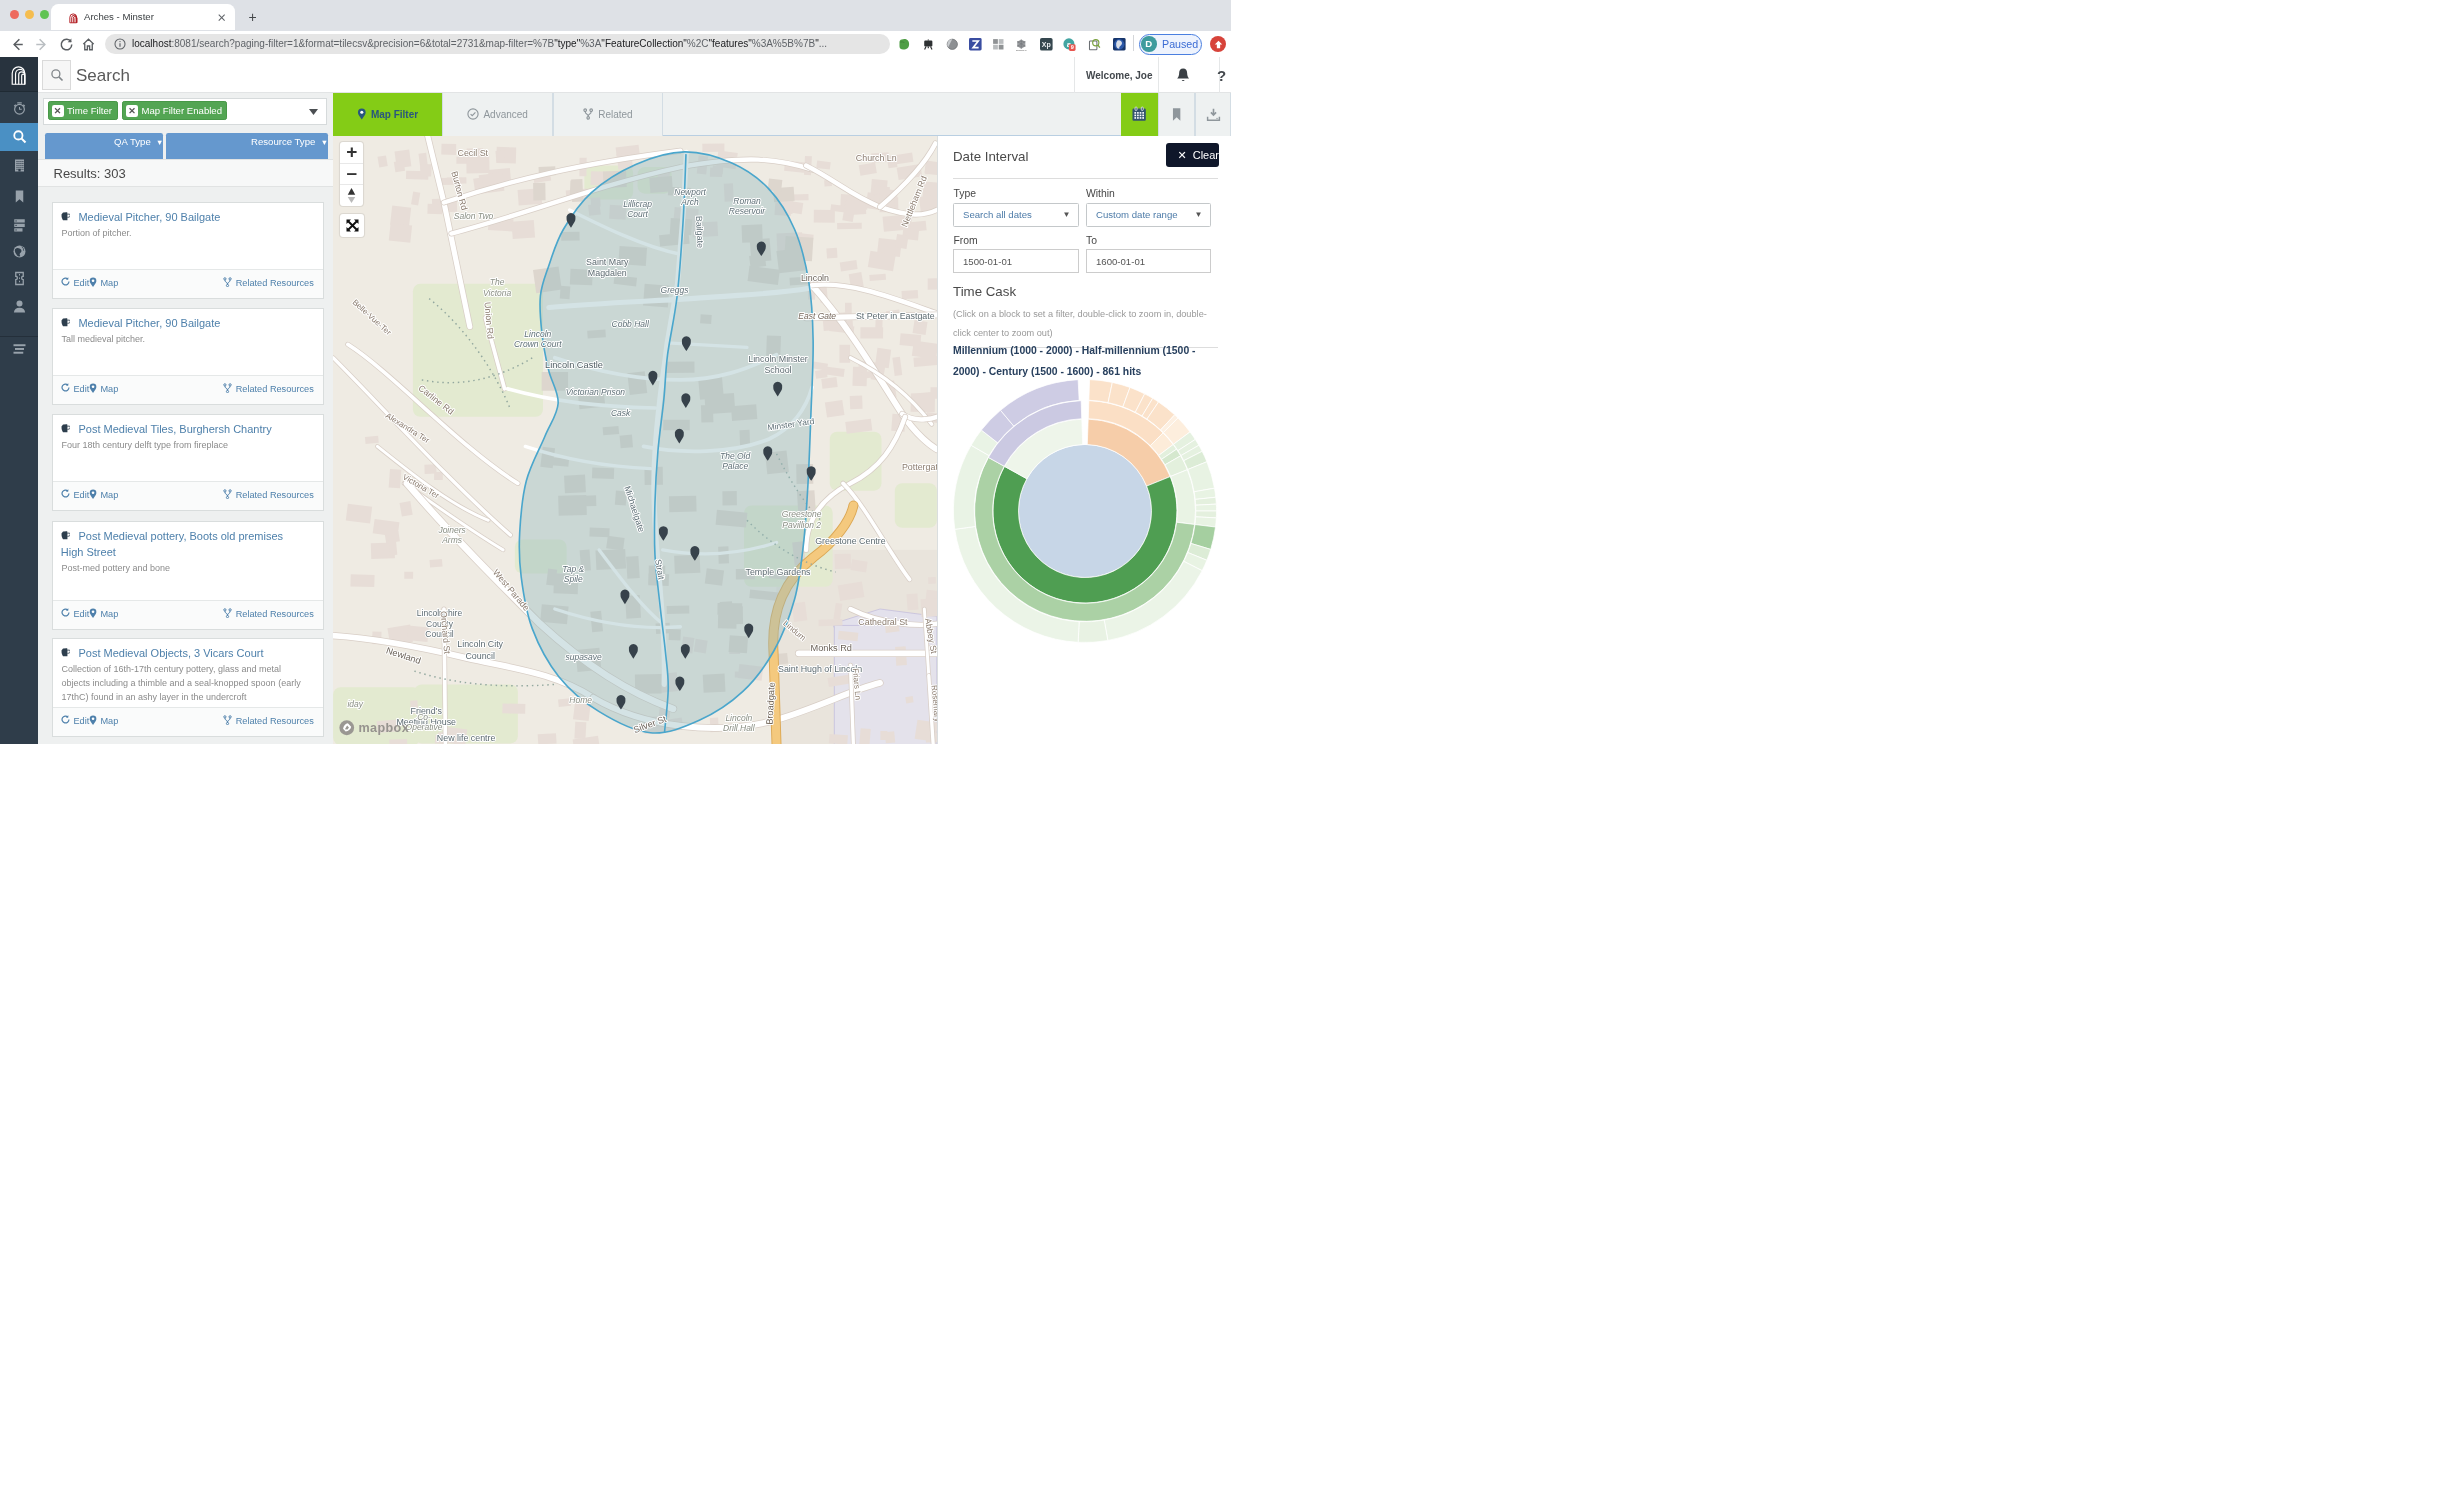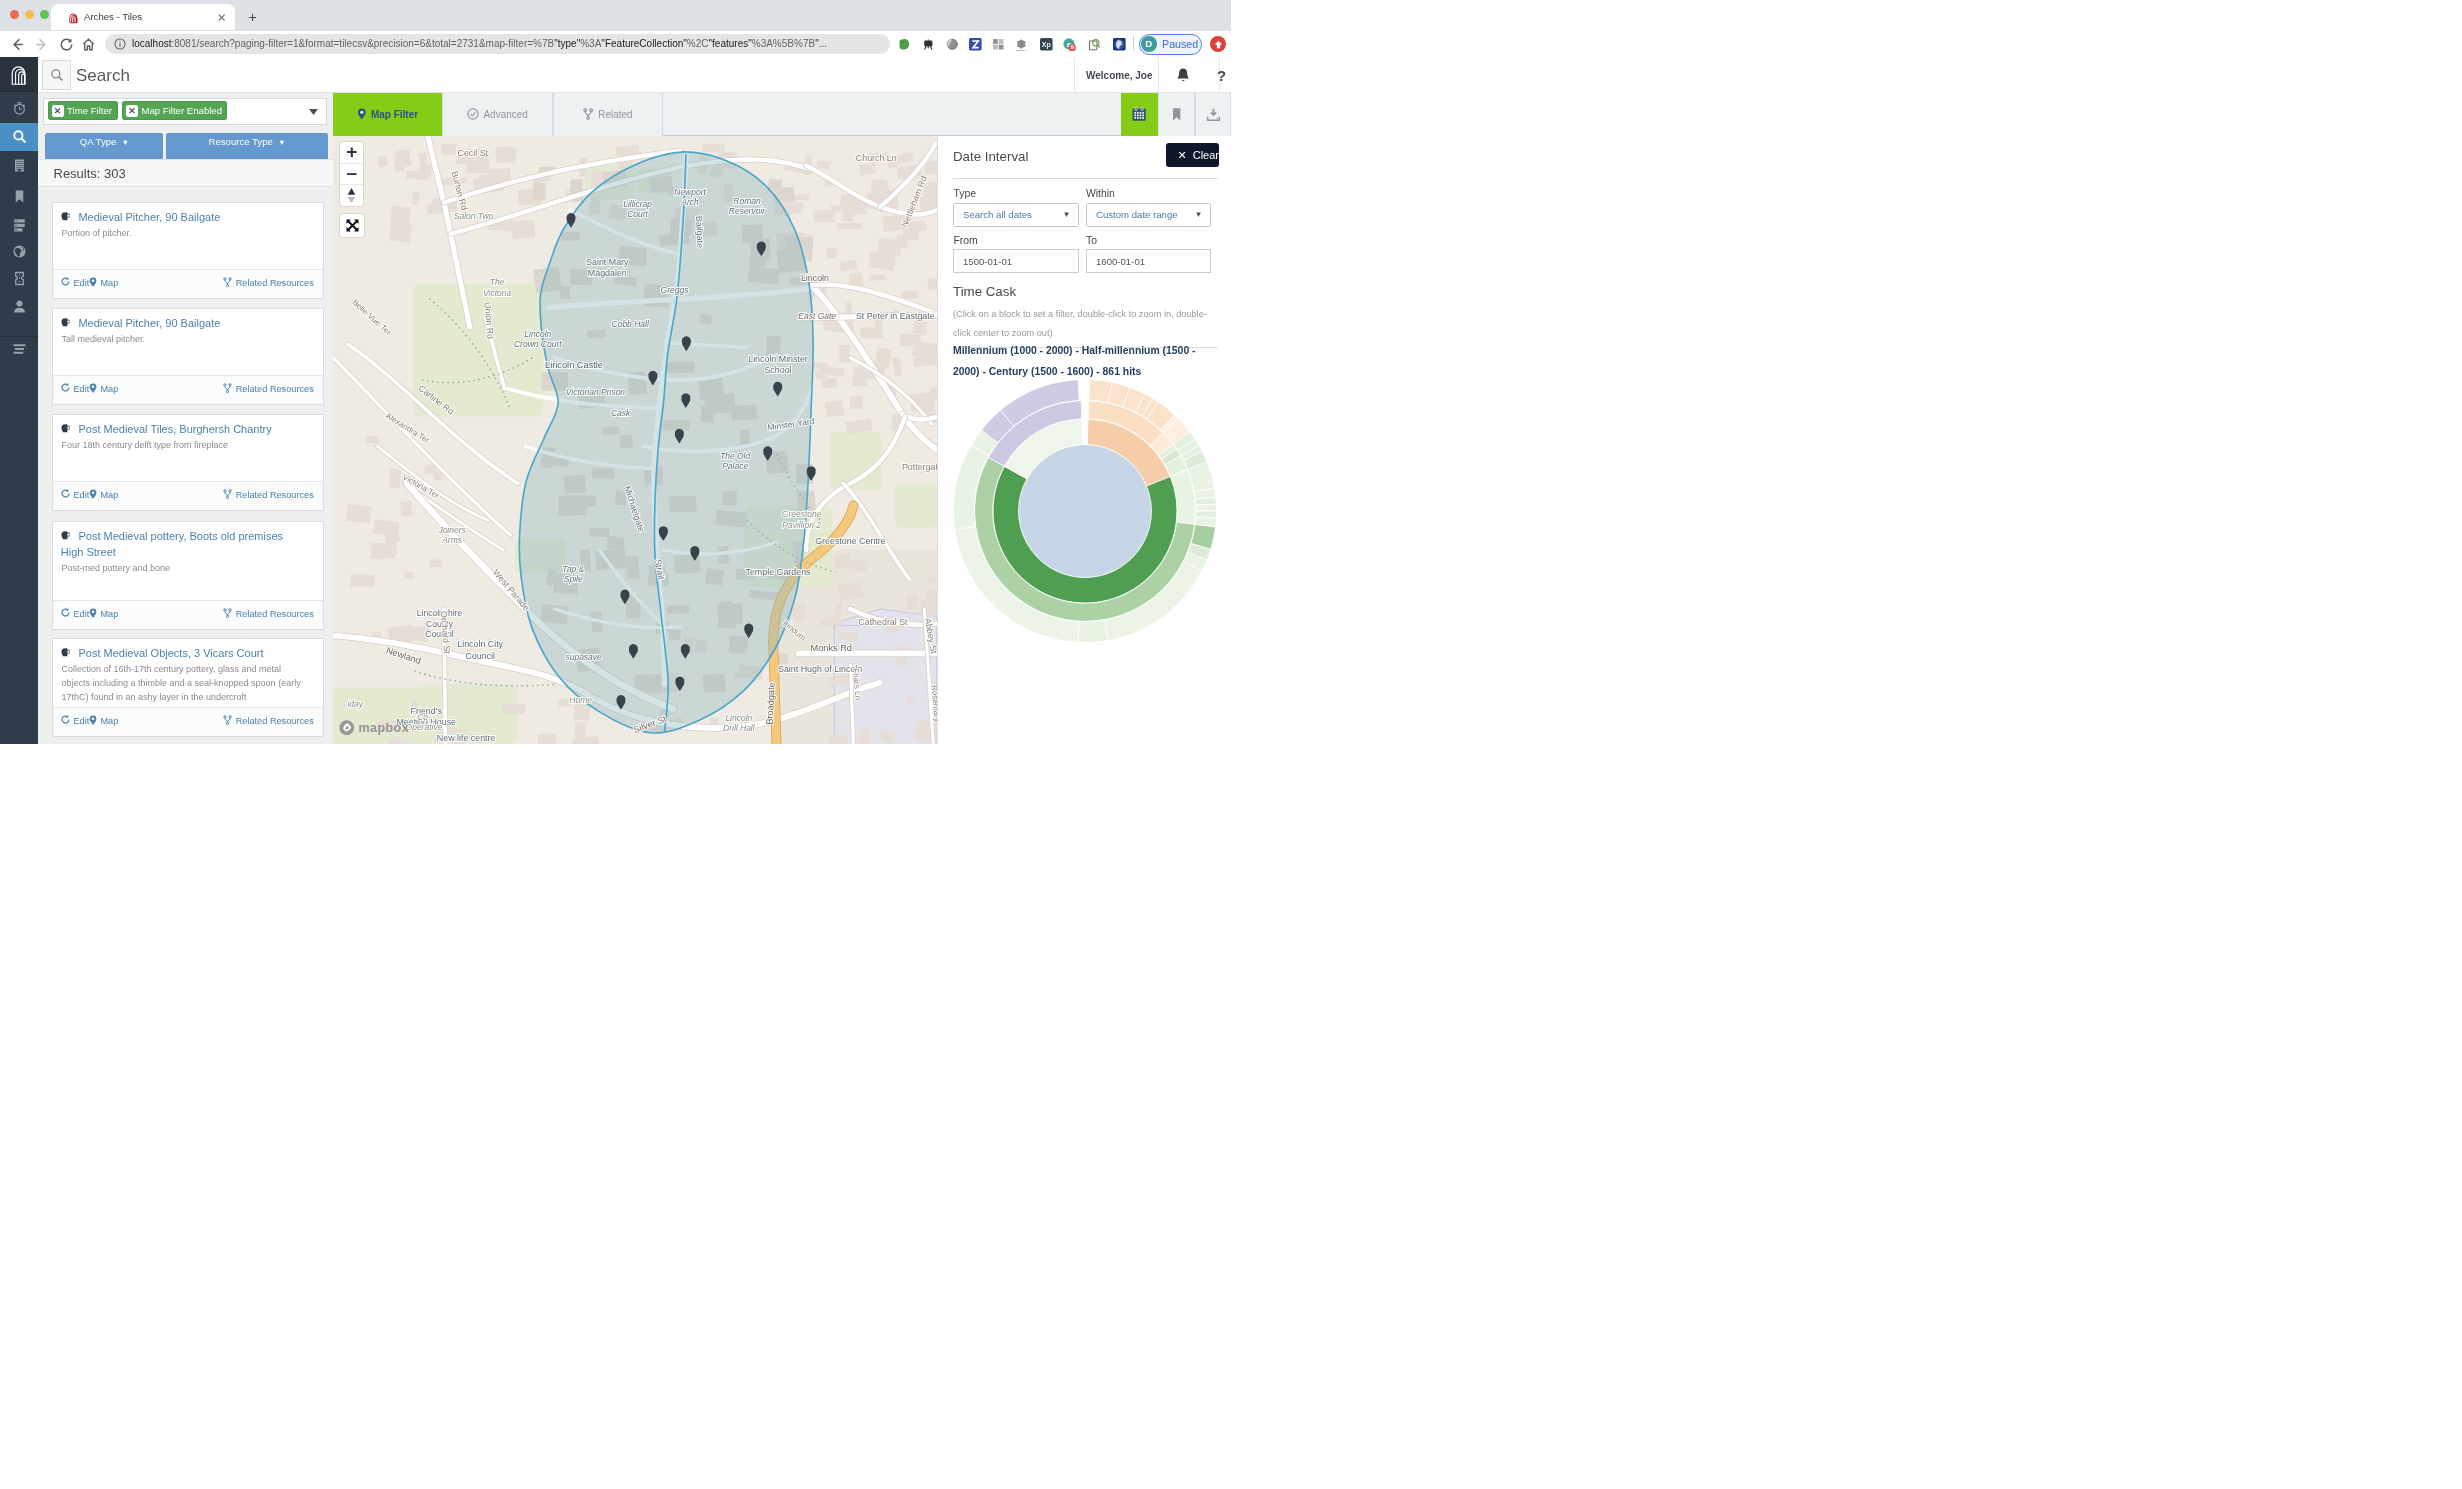--- a/index.html
+++ b/index.html
@@ -19,21 +19,21 @@
 #header{position:absolute;left:38px;top:57px;width:1193px;height:36px;background:#fff;border-bottom:0.7px solid #e2e4e5}
 #sbox{position:absolute;left:42px;top:60px;width:29px;height:30px;background:#f6f6f6;border:0.7px solid #dadada}
 #stext{position:absolute;left:76px;top:66px;font-size:17px;color:#595959}
 .hsep{position:absolute;top:57px;height:36px;width:0.7px;background:#e5e7e8}
 #welcome{position:absolute;left:1086px;top:70px;font-size:10px;color:#43484d;font-weight:600}
 
 #leftpanel{position:absolute;left:38px;top:93px;width:295px;height:651px;background:#eef0f0}
 #filterbox{position:absolute;left:4.8px;top:4.8px;width:284px;height:27px;background:#fff;border:0.7px solid #d6dadb}
 .chip{position:absolute;top:8.1px;height:18.5px;background:#53a553;border:0.7px solid #479847;border-radius:2.2px;color:#fff;font-size:9.6px;line-height:17px;padding:0 5.2px 0 18.5px;white-space:nowrap}
 .chipx{position:absolute;left:3px;top:3px;width:12px;height:12px;background:#fff;border-radius:2.2px;color:#555;font-size:9px;line-height:12px;text-align:center;font-weight:bold}
-.bluebtn{position:absolute;top:40px;height:35px;background:#6598ce;border-radius:2.2px;color:#fff;font-size:9.6px;text-align:center;line-height:18px}
+.bluebtn{position:absolute;top:40px;height:35px;background:#6598ce;border-radius:2.2px;color:#fff;font-size:9.6px;text-align:right;line-height:18px}
 #resstrip{position:absolute;left:0;top:66px;width:295px;height:28px;background:#f7f8f8;border-top:0.7px solid #e1e3e3;border-bottom:0.7px solid #e1e3e3}
 #resstrip span{position:absolute;left:15.5px;top:6px;font-size:13px;color:#484848}
 .card{position:absolute;left:14.4px;width:272px;background:#fff;border:0.7px solid #d9dddd}
 .cardtitle{position:absolute;left:7.4px;top:7.4px;font-size:11px;color:#4e80ab;line-height:15.5px;width:259px}
 .cardtitle .tic{color:#2c3e4c;margin-right:4.4px;font-size:11px}
 .carddesc{position:absolute;left:8.1px;font-size:9px;color:#8b8b8b;line-height:13.7px;width:257px}
 .cardfoot{position:absolute;left:0;bottom:0;width:100%;height:29px;background:#fafbfb;border-top:0.7px solid #e5e8e8;font-size:9.2px;color:#4e80ab}
 .cardfoot .lft{position:absolute;left:8.1px;top:6.7px}
 .cardfoot .rgt{position:absolute;right:9.6px;top:6.7px}
 .flink{margin-right:0}
@@ -64,21 +64,21 @@
     <span class="tl" style="left:40px;background:#61c354"></span>
 <div id="tab">
 <svg width="11" height="12" viewBox="0 0 15 16" style="position:absolute;left:17px;top:7.4px">
         <g fill="none" stroke="#b32025" stroke-width="1.3">
           <path d="M2.5 14.5 V7 A4.6 4.6 0 0 1 11.7 7 V14.5 Z"></path>
           <path d="M5 14.5 V7.6 A3.4 3.4 0 0 1 11.8 7.6 V14.5"></path>
           <path d="M7.3 14.5 V8.2 A2.3 2.3 0 0 1 11.9 8.2 V14.5"></path>
           <path d="M9.5 14.5 V8.8 A1.2 1.2 0 0 1 11.9 8.8 V14.5"></path>
         </g>
       </svg>
-<span id="tabtitle">Arches - Tiles</span>
+<span id="tabtitle">Arches - Minster</span>
 <svg width="7.4" height="7.4" viewBox="0 0 10 10" style="position:absolute;left:167px;top:9.6px">
         <path d="M1 1 L9 9 M9 1 L1 9" stroke="#5f6368" stroke-width="1.4"></path>
       </svg>
 </div>
 <div id="newtab">+</div>
 </div>
 <div id="toolbar"></div>
 <svg width="15" height="15" viewBox="0 0 20 20" style="position:absolute;left:9.6px;top:37px">
     <path d="M12.5 3 L5.5 10 L12.5 17" fill="none" stroke="#5a5e62" stroke-width="2"></path>
     <path d="M5.5 10 H17" stroke="#5a5e62" stroke-width="2"></path>

